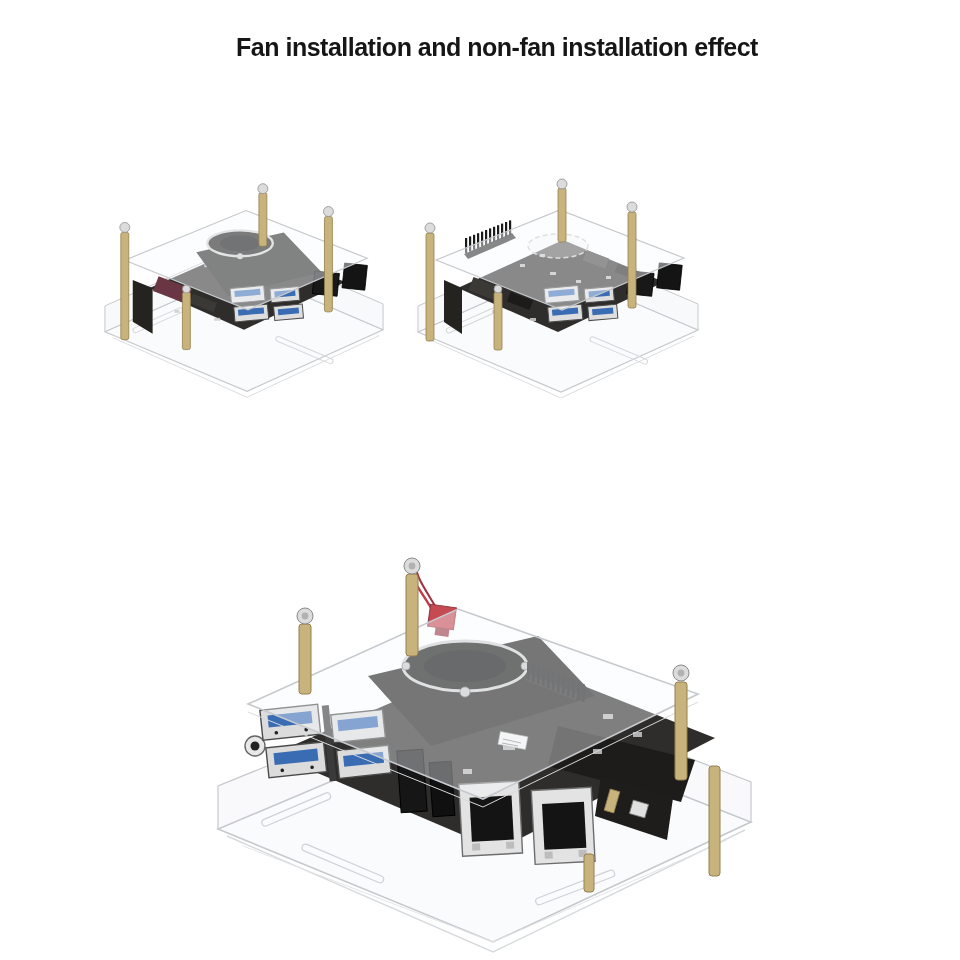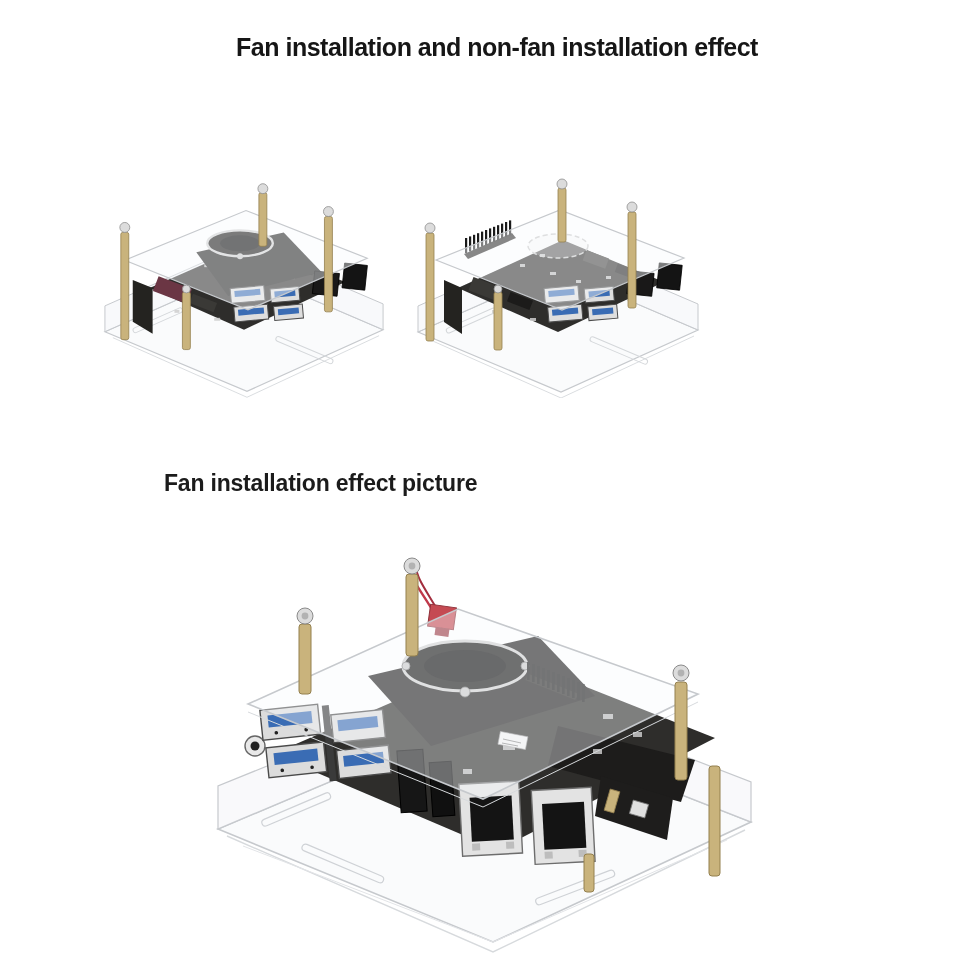--- a/index.html
+++ b/index.html
@@ -174,21 +174,20 @@
         <rect x="150" y="10" width="8" height="54" rx="2" fill="var(--brass)" stroke="var(--brass_dark)"></rect>
         <circle cx="154" cy="6" r="5" fill="#dcdcdc" stroke="#8f8f8f"></circle>
         <rect x="220" y="34" width="8" height="96" rx="2" fill="var(--brass)" stroke="var(--brass_dark)"></rect>
         <circle cx="224" cy="29" r="5" fill="#dcdcdc" stroke="#8f8f8f"></circle>
         <rect x="86" y="114" width="8" height="58" rx="2" fill="var(--brass)" stroke="var(--brass_dark)"></rect>
         <circle cx="90" cy="111" r="4" fill="#dcdcdc" stroke="#8f8f8f"></circle>
       </g>
     </svg>
   </div>
 
-  <div class="caption cap-left">Fan installation effect picture</div>
 
   <div class="figure fig-big">
     <svg viewBox="0 0 562 400">
 
       <g>
         <polygon points="15,275 280,163 548,268 290,388" fill="rgba(250,251,252,0.9)" stroke="var(--acrylic_edge)" stroke-width="1.6"></polygon>
         <polygon points="15,275 15,232 280,124 280,163" fill="rgba(246,247,249,0.72)" stroke="var(--acrylic_edge)" stroke-width="1.2"></polygon>
         <polygon points="280,163 280,124 548,228 548,268" fill="rgba(246,247,249,0.72)" stroke="var(--acrylic_edge)" stroke-width="1.2"></polygon>
         <polyline points="24,282 290,398 542,276" fill="none" stroke="#d7dadd" stroke-width="1.4"></polyline>
         <polyline points="40,292 290,388 524,286" fill="none" stroke="#e2e4e7" stroke-width="1"></polyline>

